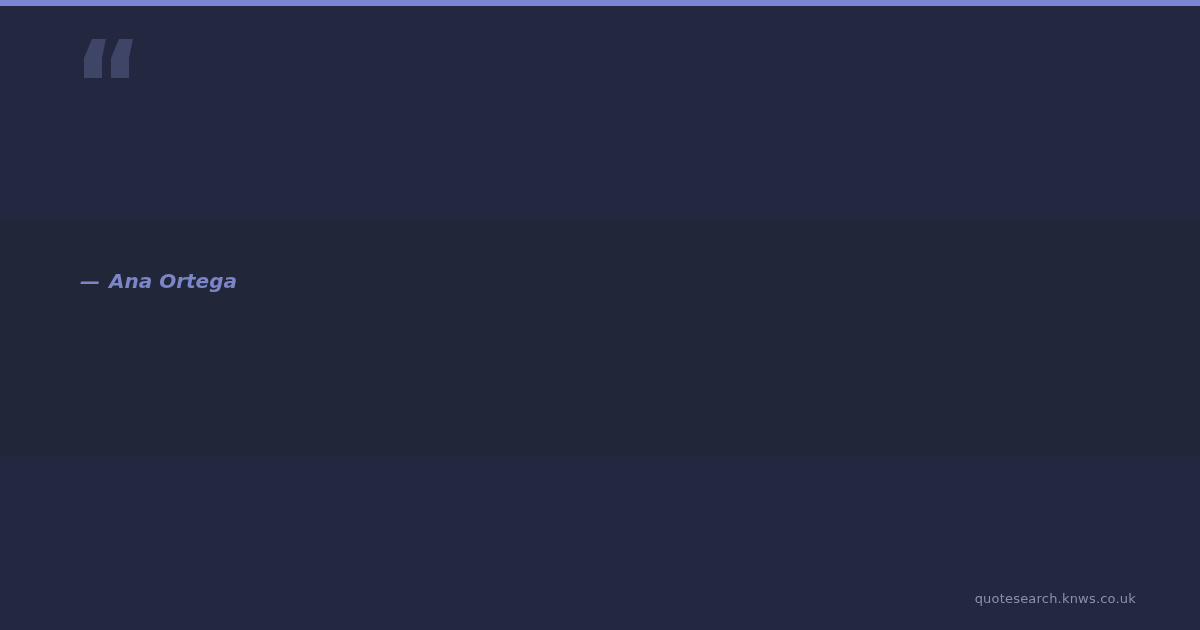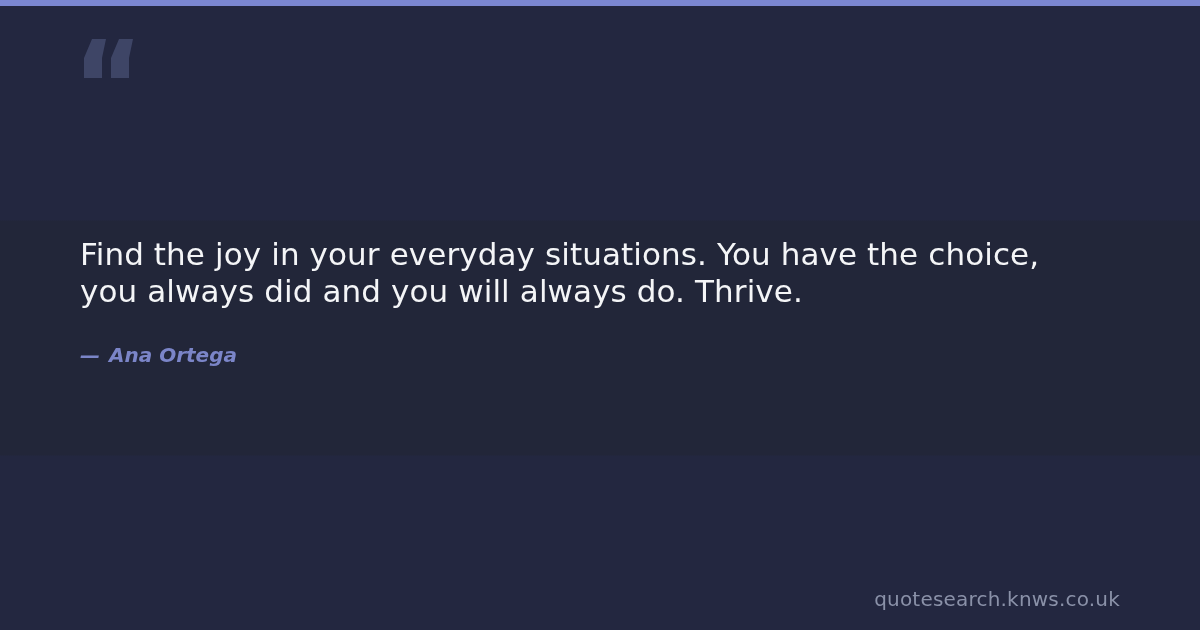--- a/index.html
+++ b/index.html
@@ -90,23 +90,23 @@
     display: inline-block;
     margin-right: 9px;
   }
 
   .author-name {
     display: inline-block;
   }
 
   .site-watermark {
     position: absolute;
-    right: 80px;
+    right: 64px;
     bottom: 21px;
-    font-size: 20px;
+    font-size: 13px;
     line-height: 20px;
     color: #8a91a8;
     letter-spacing: 0.2px;
     white-space: nowrap;
   }
 </style>
 </head>
 <body>
 
 <div class="quote-card">
@@ -114,21 +114,20 @@
   <div class="accent-bar"></div>
 
   <div class="quote-mark">
     <svg width="70" height="70" viewBox="0 0 70 70" aria-hidden="true">
       <path d="M6 40 L14 21 L28 21 L24 40 L24 60 L6 60 Z" fill="#3e4566"></path>
       <path d="M33 40 L41 21 L55 21 L51 40 L51 60 L33 60 Z" fill="#3e4566"></path>
     </svg>
   </div>
 
   <div class="content">
-    <p class="quote-text">Find the joy in your everyday situations. You have the choice, you always did and you will always do. Thrive.</p>
 
     <p class="author-line">
       <span class="author-dash">—</span><span class="author-name">Ana Ortega</span>
     </p>
   </div>
 
   <div class="site-watermark">quotesearch.knws.co.uk</div>
 
 </div>
 

